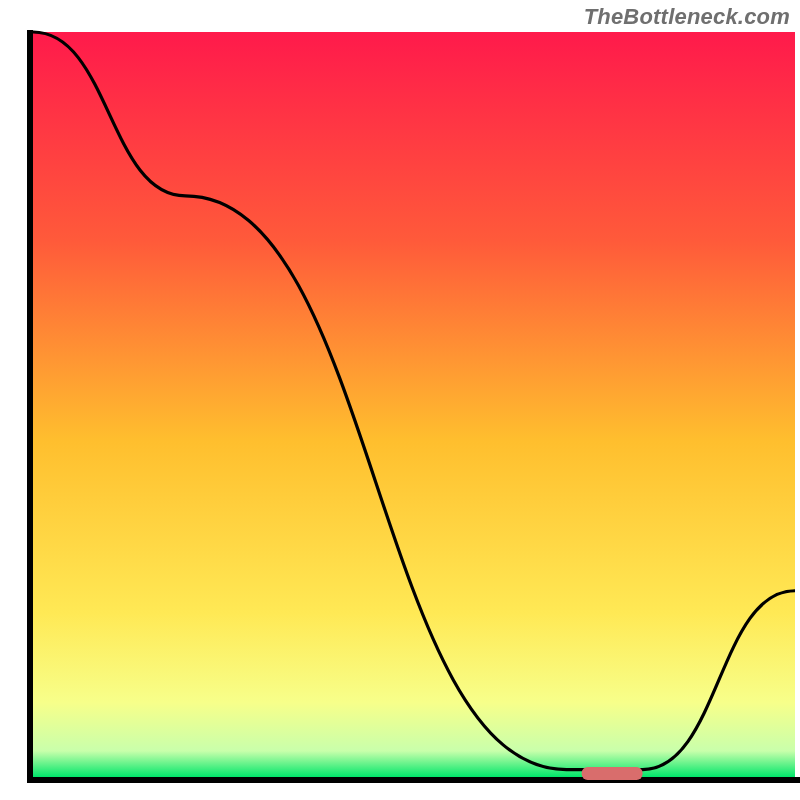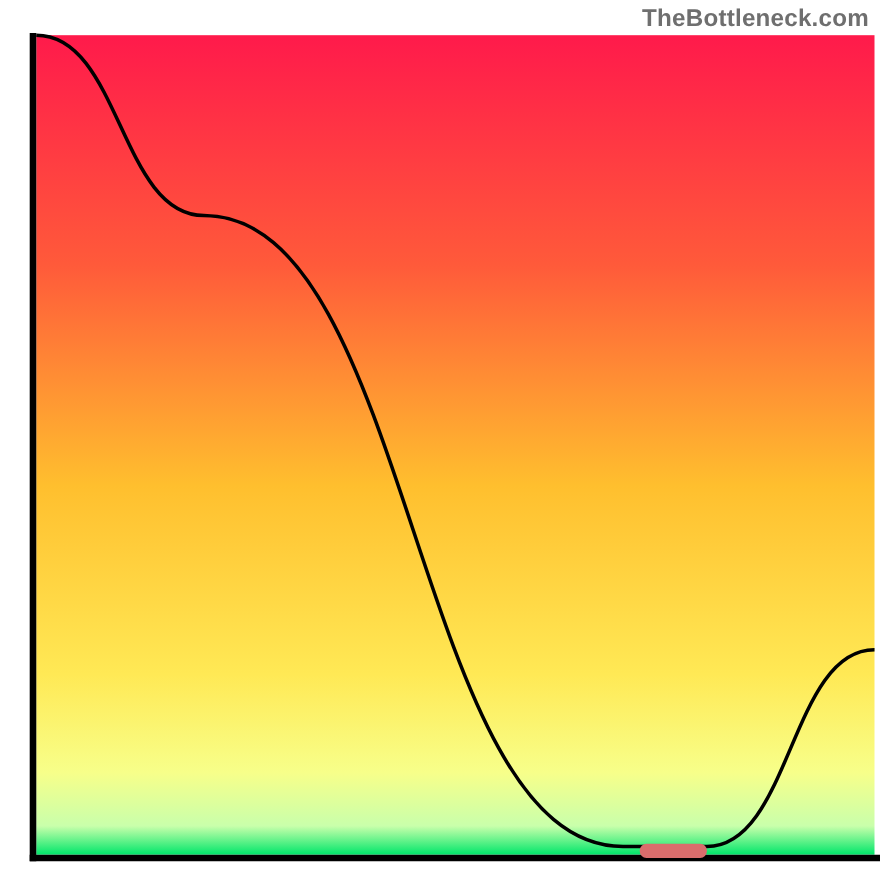--- a/index.html
+++ b/index.html
@@ -8,20 +8,21 @@
     width: 800px;
     height: 800px;
     overflow: hidden;
     background: #fff;
     font-family: Arial, Helvetica, sans-serif;
   }
   .wrap {
     position: relative;
     width: 800px;
     height: 800px;
+    font-style: italic;
   }
   .watermark {
     position: absolute;
     top: 4px;
     right: 10px;
     color: #6f6f6f;
     font-weight: 600;
     font-size: 22px;
     letter-spacing: 0.2px;
     pointer-events: none;

